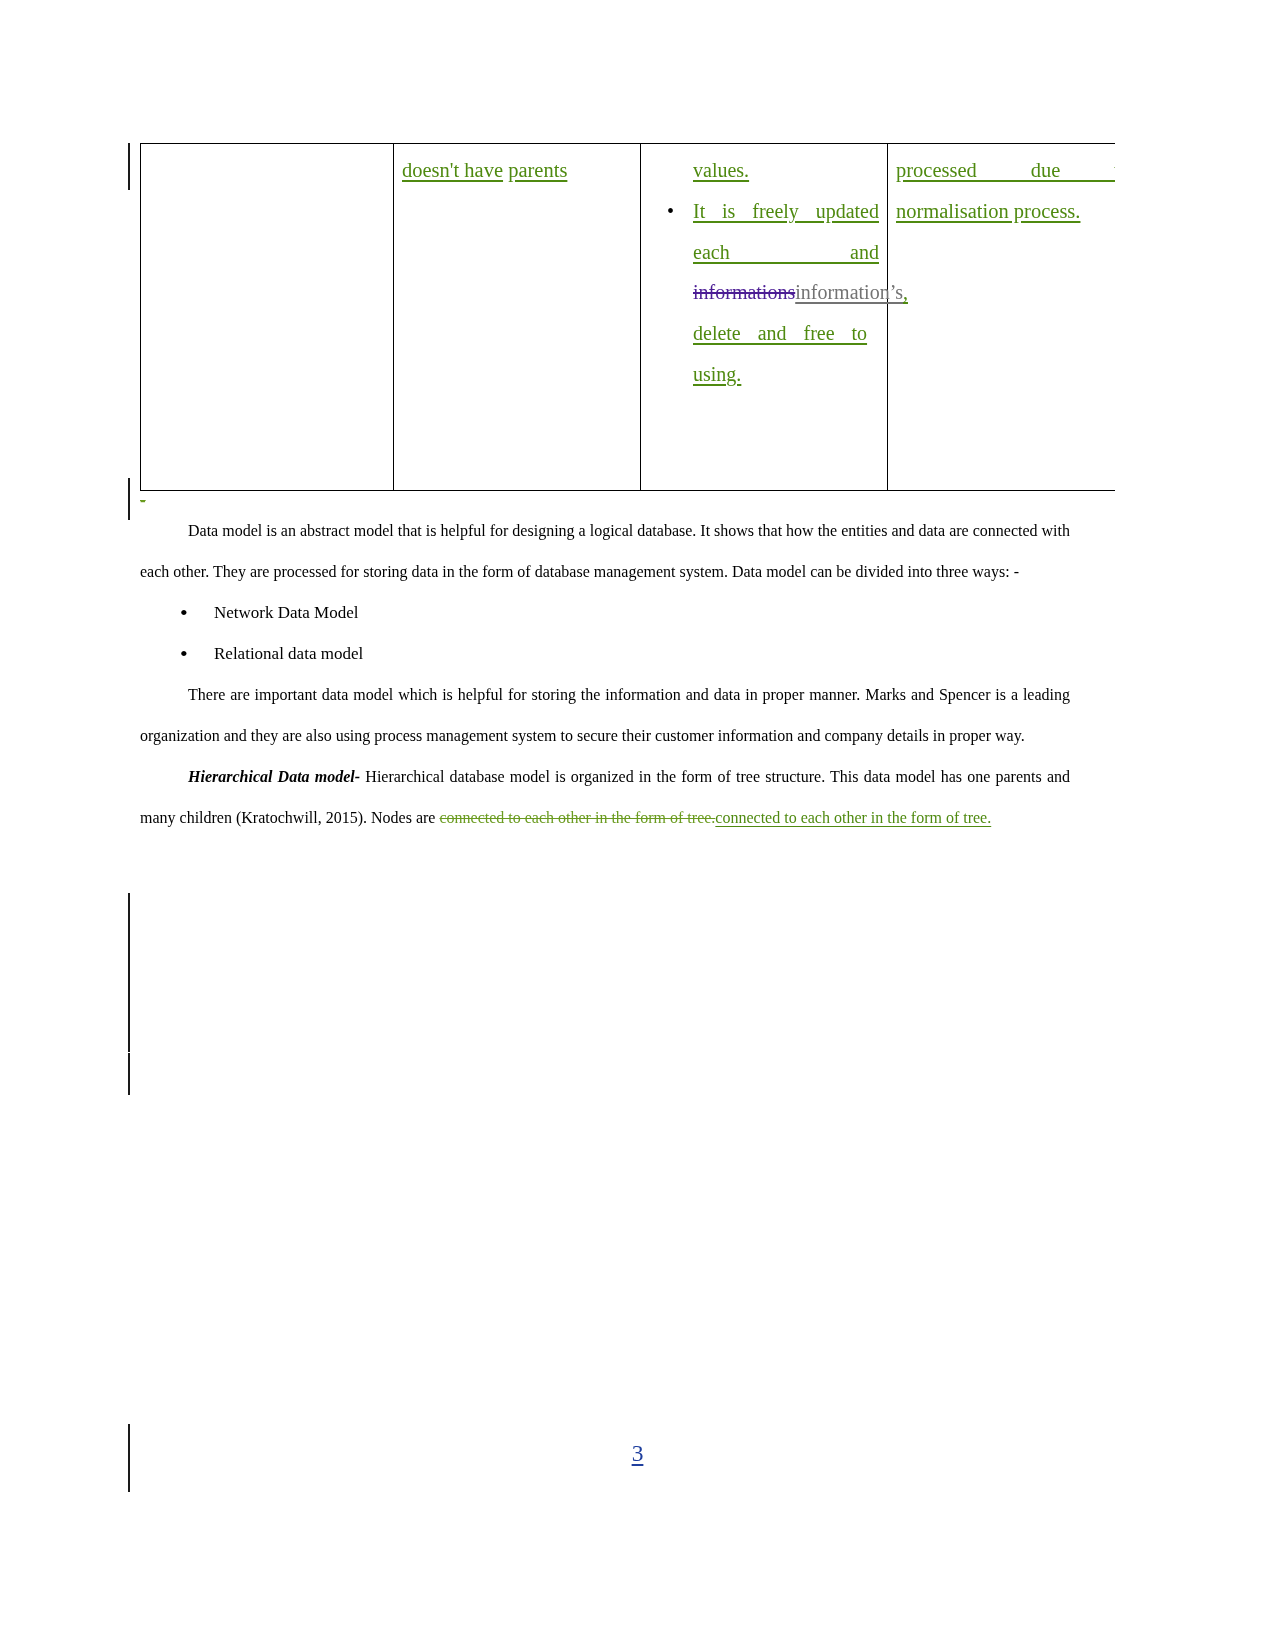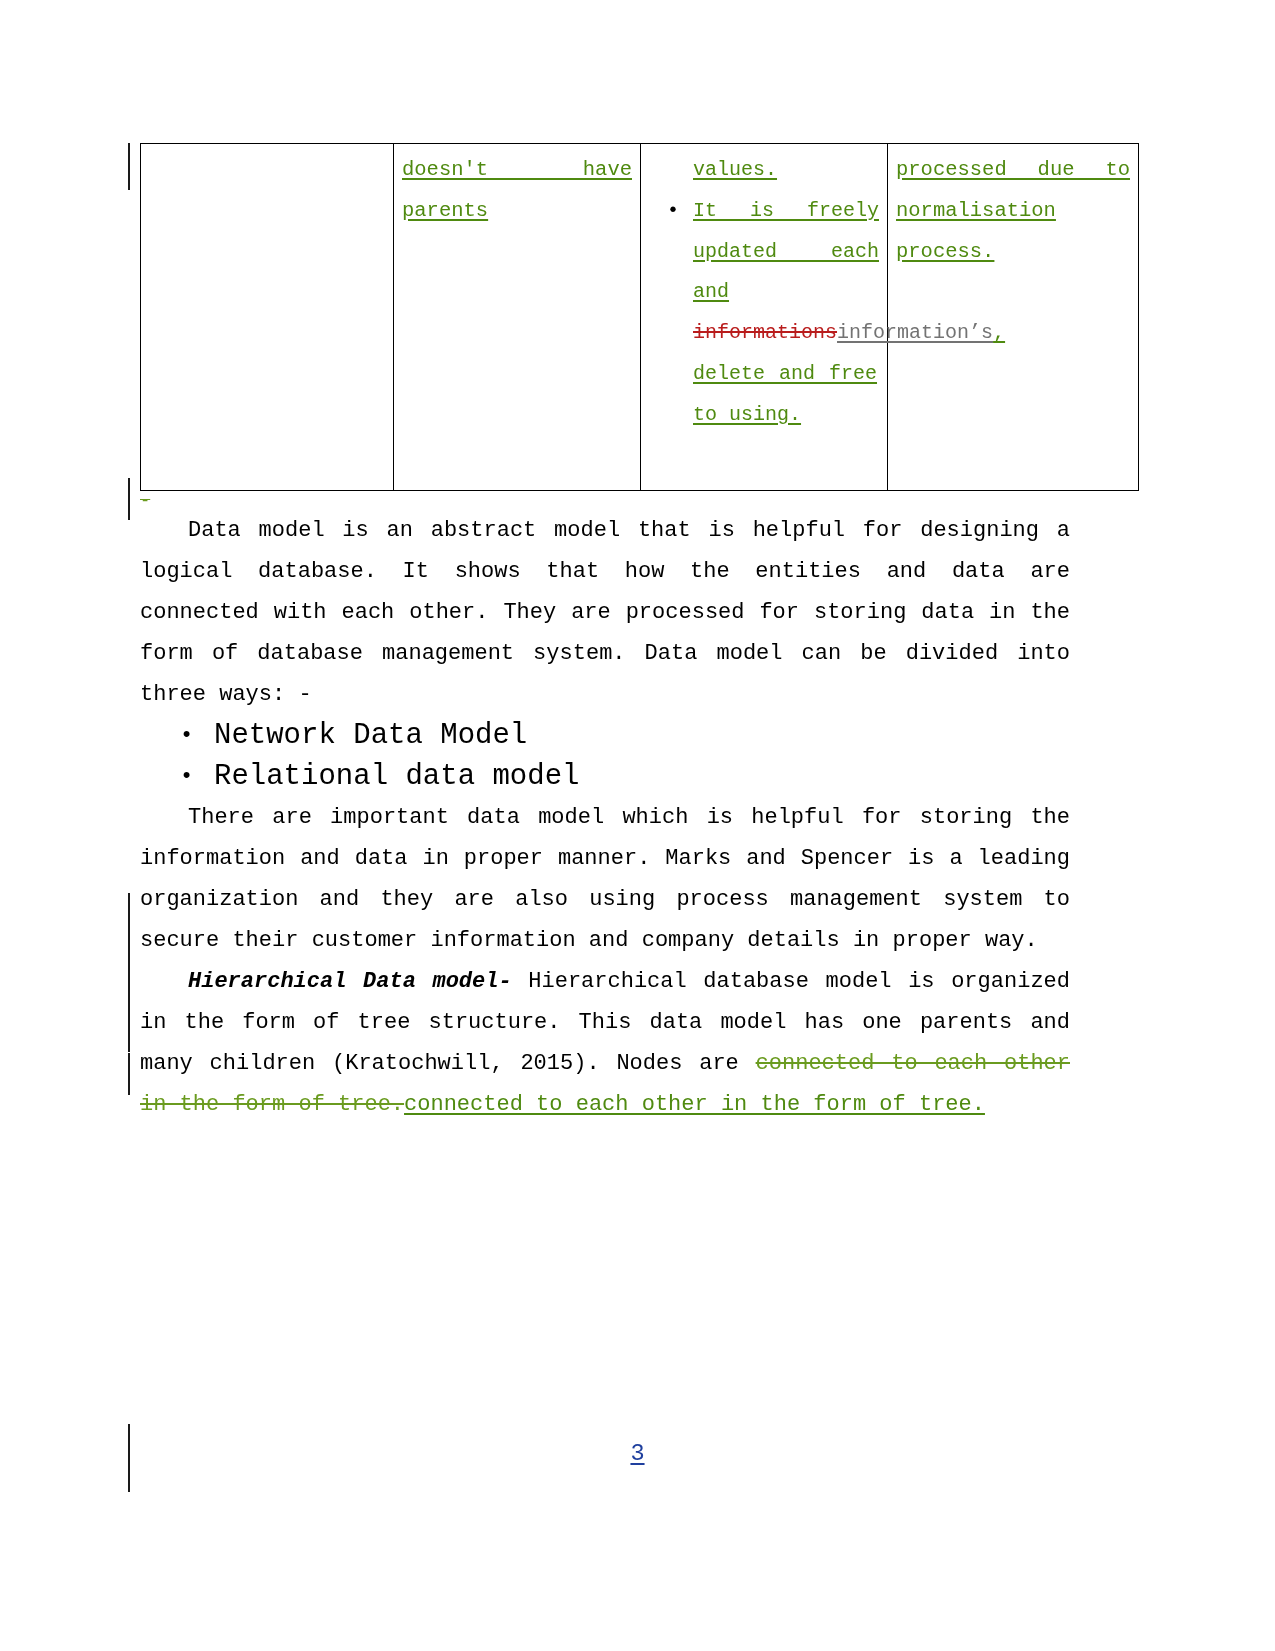--- a/index.html
+++ b/index.html
@@ -5,24 +5,23 @@
   html, body {
     margin: 0;
     padding: 0;
     background: #ffffff;
   }
   .page {
     position: relative;
     width: 1115px;
     height: 1651px;
     background: #ffffff;
-    font-family: Liberation Mono, monospace;
+    font-family: Liberation Serif, serif;
     color: #000000;
     overflow: hidden;
-    padding-left: 40px;
   }
 
   
   .changebar {
     position: absolute;
     left: 128px;
     width: 0;
     border-left: 2px solid #1a1a1a;
   }
 
@@ -51,21 +50,21 @@
 
   .tcell-text {
     font-size: 20.5px;
     line-height: 40.8px;
     text-align: justify;
     text-justify: inter-word;
   }
   .green-ins  { color: #4f8a10; text-decoration: underline; text-underline-offset: 3px; }
   .green-del  { color: #6a9b1f; text-decoration: line-through; }
   .blue-ins   { color: #737373; text-decoration: underline; text-underline-offset: 3px; }
-  .blue-del   { color: #b91c1c; text-decoration: line-through; }
+  .blue-del   { color: #4c1d95; text-decoration: line-through; }
 
   
   ul.cell-list {
     list-style: none;
     margin: 0;
     padding: 0;
   }
   ul.cell-list > li {
     position: relative;
     padding-left: 44px;
@@ -87,21 +86,21 @@
 
   
   .body-area {
     position: absolute;
     left: 140px;
     top: 492px;
     width: 930px;
   }
   p.para {
     margin: 0;
-    font-size: 22px;
+    font-size: 16px;
     line-height: 41px;
     text-align: justify;
     text-justify: inter-word;
     text-indent: 48px;
   }
   .tiny-dash {
     display: block;
     height: 18px;
     line-height: 18px;
     font-size: 17px;
@@ -109,21 +108,21 @@
     text-decoration: line-through;
   }
   ul.body-list {
     list-style: none;
     margin: 0;
     padding: 0;
   }
   ul.body-list > li {
     position: relative;
     padding-left: 74px;
-    font-size: 29px;
+    font-size: 17px;
     line-height: 41px;
   }
   ul.body-list > li::before {
     content: "\2022";
     position: absolute;
     left: 40px;
     top: 0;
     font-size: 22px;
     line-height: 41px;
     color: #000000;

